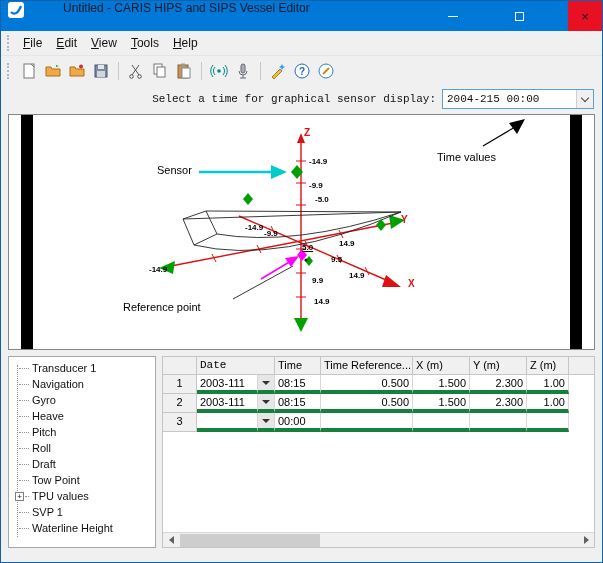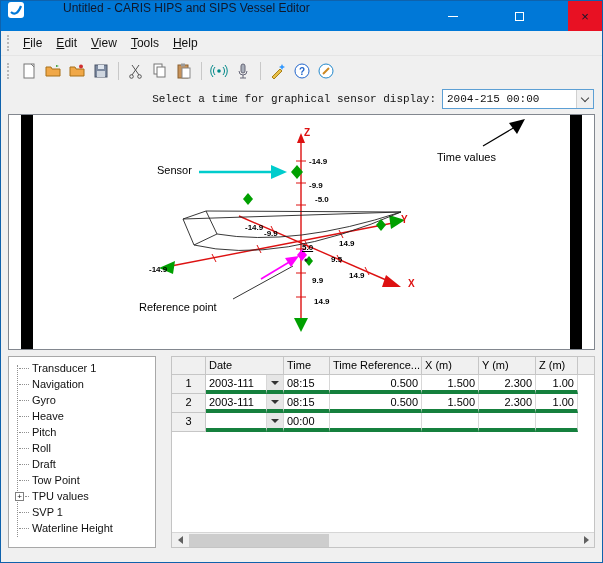--- a/index.html
+++ b/index.html
@@ -38,33 +38,33 @@
   .plot{flex:0 0 236px;margin:2px 7px 0 7px;background:#fff;border:1px solid #82878f;position:relative;}
   .bar{position:absolute;top:0;bottom:0;width:12px;background:#000;}
   .bar.left{left:12px;}
   .bar.right{right:12px;}
   .plot-svg{position:absolute;left:0;top:0;}
   .plot-label{position:absolute;white-space:nowrap;pointer-events:none;font-family:"Liberation Sans",sans-serif;}
   .plot-label.tick{font-size:8px;font-weight:bold;}
   .plot-label.axis{font-size:10px;font-weight:bold;}
   .plot-label.ann{font-size:11px;color:#000;}
   
-  .bottom{flex:1;display:flex;margin:6px 7px 14px 7px;gap:15px;min-height:0;}
+  .bottom{flex:1;display:flex;margin:6px 7px 14px 7px;gap:6px;min-height:0;}
   .tree{width:148px;background:#fff;border:1px solid #a8a8a8;font-size:11px;padding:3px 2px;position:relative;}
   .tree:before{content:'';position:absolute;left:8px;top:8px;bottom:10px;border-left:1px dotted #909090;}
   .tree-item{height:16px;display:flex;align-items:center;position:relative;color:#111;}
   .branch{width:10px;border-top:1px dotted #909090;margin:0 3px 0 8px;}
   .branch.short{width:4px;margin-left:1px;}
   .expander{width:9px;height:9px;border:1px solid #808080;background:#fff;font-size:8px;line-height:7px;text-align:center;margin-left:4px;flex:0 0 9px;z-index:1;}
   
   .tablepane{flex:1;background:#fff;border:1px solid #c4c4c4;position:relative;display:flex;flex-direction:column;font-size:11px;min-width:0;}
   .thead{display:flex;flex:0 0 18px;background:#f0f0f0;}
   .th{border-right:1px solid #c6c6c6;border-bottom:1px solid #c6c6c6;padding:2px 3px;background:#f0f0f0;white-space:nowrap;overflow:hidden;}
   .c-num{width:34px;flex:0 0 34px;}
-  .c-dateh{width:78px;flex:0 0 78px;}
+  .c-dateh{width:78px;flex:0 0 78px;font-family:Liberation Mono, monospace;}
   .c-datetext{width:61px;flex:0 0 61px;}
   .c-datebtn{width:17px;flex:0 0 17px;}
   .c-time{width:46px;flex:0 0 46px;}
   .c-tc{width:92px;flex:0 0 92px;}
   .c-x{width:57px;flex:0 0 57px;}
   .c-y{width:57px;flex:0 0 57px;}
   .c-z{width:42px;flex:0 0 42px;}
   .c-fill{flex:1;border-right:none;}
   .tbody{flex:1;overflow:hidden;}
   .trow{display:flex;height:19px;}
@@ -263,21 +263,21 @@
 
       <line x1="474" y1="31" x2="506" y2="12" stroke="#000" stroke-width="1.2"></line>
       <path d="M516,4 L500,8 L508,19 Z" fill="#000"></path>
     </svg>
     <div>
         <span class="plot-label axis" style="left: 295px; top: 12px; color: rgb(221, 17, 17);">Z</span>
         <span class="plot-label axis" style="left: 392px; top: 99px; color: rgb(221, 17, 17);">Y</span>
         <span class="plot-label axis" style="left: 399px; top: 163px; color: rgb(221, 17, 17);">X</span>
         <span class="plot-label ann" style="left: 148px; top: 49px; color: rgb(0, 0, 0);">Sensor</span>
         <span class="plot-label ann" style="left: 428px; top: 36px; color: rgb(0, 0, 0);">Time values</span>
-        <span class="plot-label ann" style="left: 130px; top: 186px; color: rgb(0, 0, 0);">Reference point</span>
+        <span class="plot-label ann" style="left: 114px; top: 186px; color: rgb(0, 0, 0);">Reference point</span>
         <span class="plot-label tick" style="left: 300px; top: 42px;">-14.9</span>
         <span class="plot-label tick" style="left: 300px; top: 66px;">-9.9</span>
         <span class="plot-label tick" style="left: 306px; top: 80px;">-5.0</span>
         <span class="plot-label tick" style="left: 236px; top: 108px;">-14.9</span>
         <span class="plot-label tick" style="left: 255px; top: 114px;">-9.9</span>
         <span class="plot-label tick" style="left: 293px; top: 128px; text-decoration: underline;">5.0</span>
         <span class="plot-label tick" style="left: 330px; top: 124px;">14.9</span>
         <span class="plot-label tick" style="left: 322px; top: 140px;">9.5</span>
         <span class="plot-label tick" style="left: 140px; top: 150px;">-14.9</span>
         <span class="plot-label tick" style="left: 303px; top: 161px;">9.9</span>

